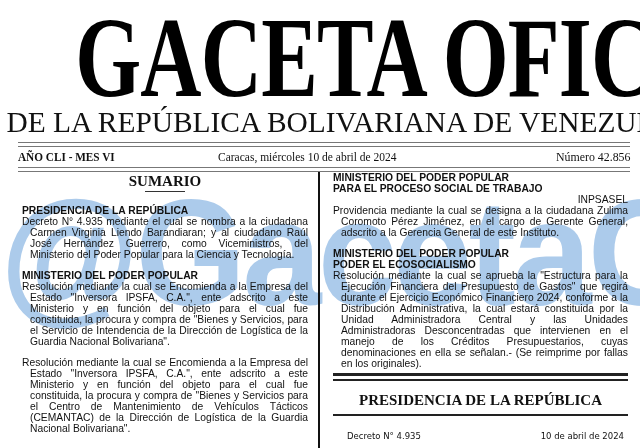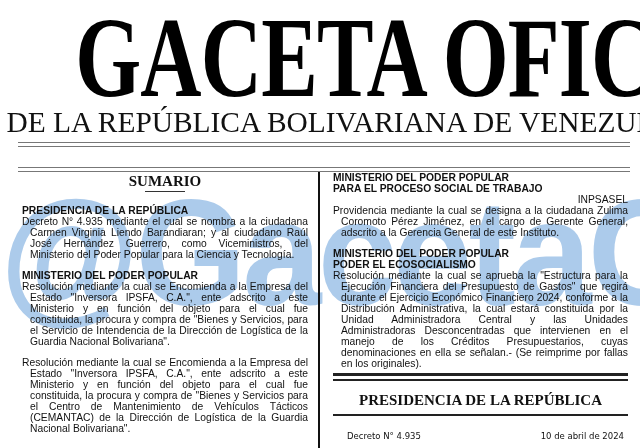--- a/index.html
+++ b/index.html
@@ -40,20 +40,25 @@
 
 <div class="content-layer">
 
   <div class="masthead">
     <div class="title">GACETA OFICIAL</div>
     <div class="subtitle">DE LA REPÚBLICA BOLIVARIANA DE VENEZUELA</div>
   </div>
 
   <div class="rule-double" style="top:142px;"></div>
 
+  <div class="infobar">
+    <span class="left">AÑO CLI  - MES VI</span>
+    <span class="center">Caracas, miércoles 10 de abril de 2024</span>
+    <span class="right">Número  42.856</span>
+  </div>
 
   <div class="rule-double" style="top:167px;"></div>
 
   <div class="divider"></div>
 
   <div class="col col-left">
     <div class="sumario">SUMARIO</div>
     <div class="sumario-underline"></div>
     <div class="gap-m"></div>
 

